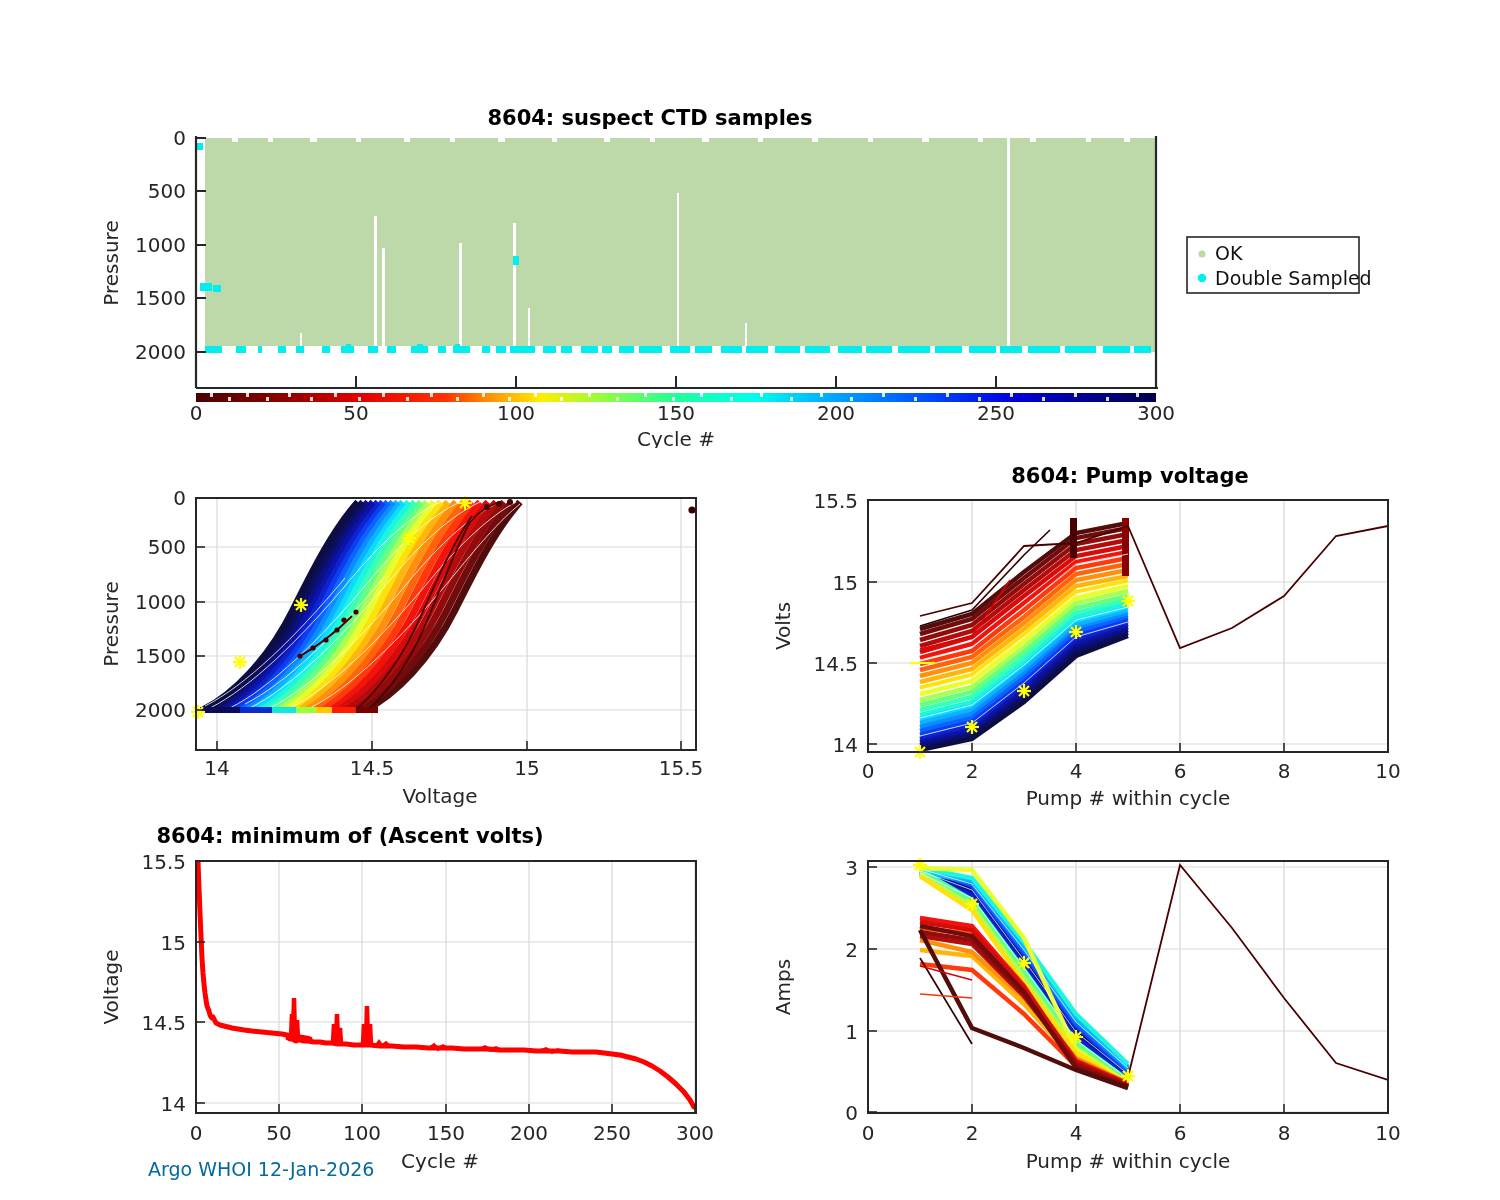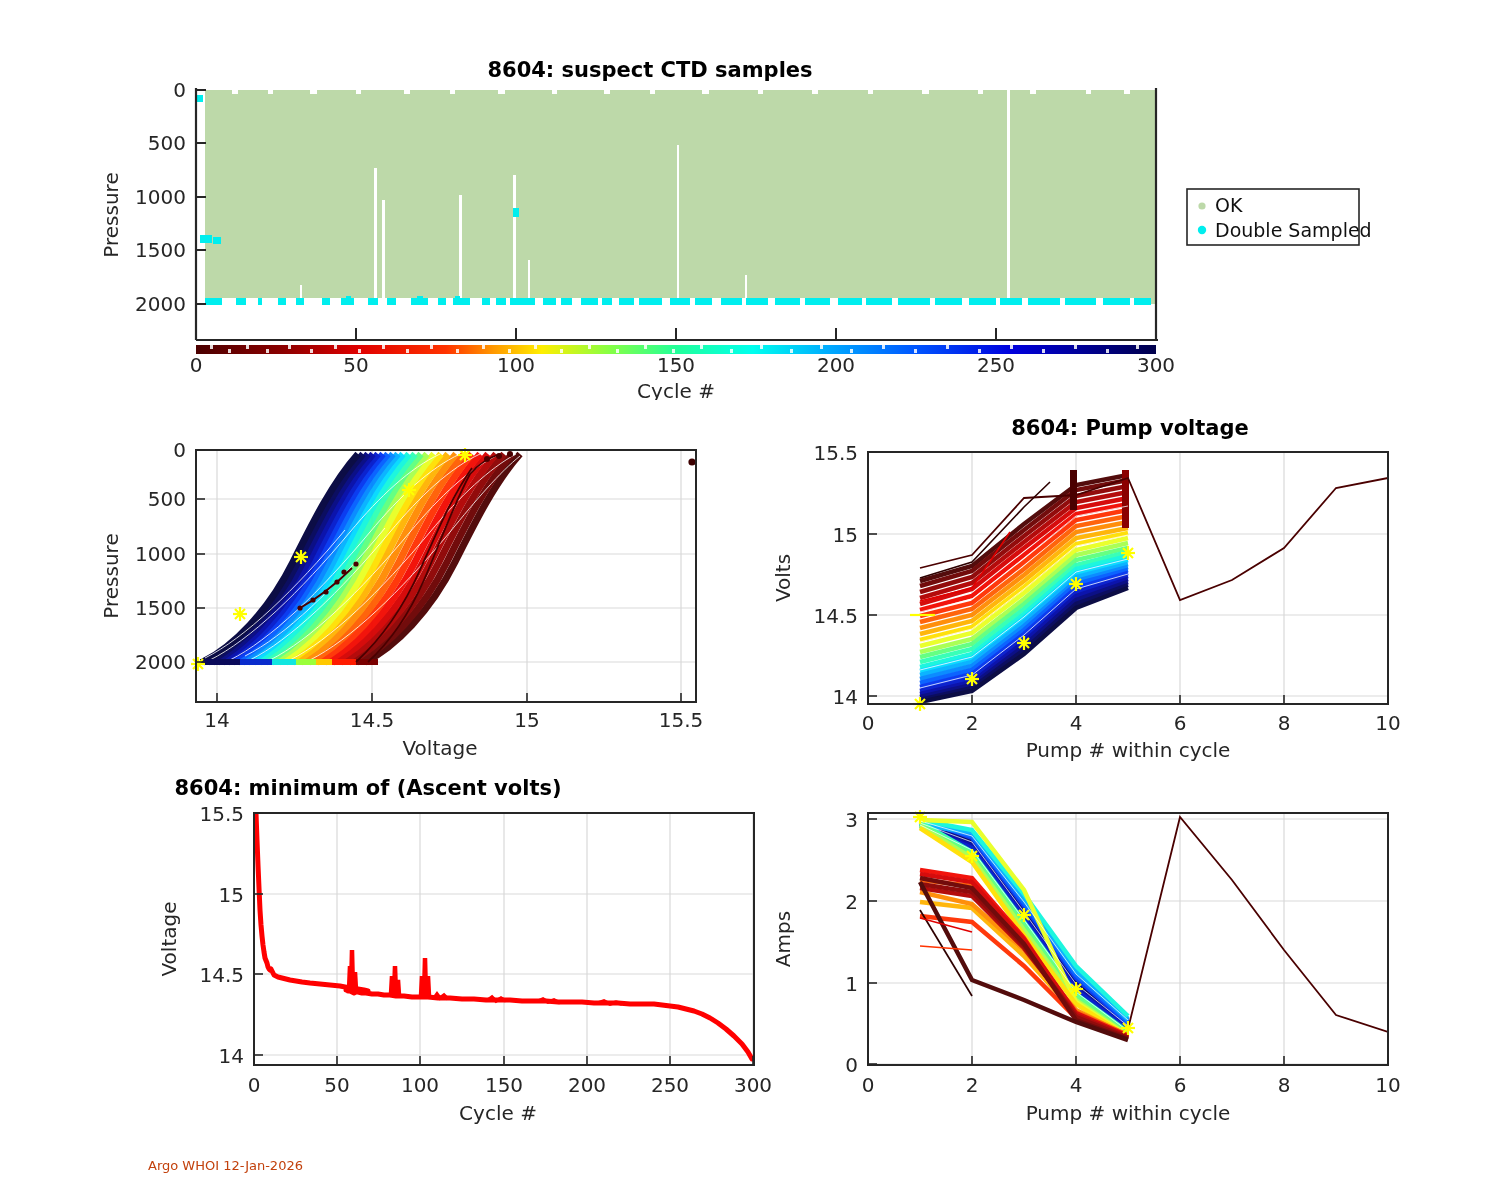--- a/index.html
+++ b/index.html
@@ -2,30 +2,30 @@
 <html><head>
 <meta charset="utf-8">
 <style>
   html,body{margin:0;padding:0;}
   body{
     width:1500px;height:1200px;background:#ffffff;
     font-family:"DejaVu Sans","Liberation Sans",sans-serif;
     position:relative;overflow:hidden;
   }
   .figure{position:absolute;left:0;top:0;width:1500px;height:1200px;}
-  .panel{position:absolute;}
+  .panel{position:absolute;margin-top:48px;}
   .ptitle{
     position:absolute;width:100%;text-align:center;
     font-weight:bold;font-size:21px;color:#000;
     white-space:nowrap;
   }
   svg{display:block;}
   .footer{
     position:absolute;left:148px;top:1158px;
-    font-size:13px;color:#c2410c;
+    font-size:19px;color:#0369a1;
   }
   .axis-label{font-size:20px;fill:#262626;}
   .tick-label{font-size:20px;fill:#262626;}
   .legend-text{font-size:19px;fill:#111;}
 </style>
 </head>
 <body>
 
 <div class="figure">
 
@@ -521,21 +521,21 @@
         <text class="tick-label" x="440" y="318" text-anchor="middle">6</text>
         <text class="tick-label" x="544" y="318" text-anchor="middle">8</text>
         <text class="tick-label" x="648" y="318" text-anchor="middle">10</text>
       </g>
 
       <text class="axis-label" x="388" y="345" text-anchor="middle">Pump # within cycle</text>
       <text class="axis-label" x="0" y="0" transform="translate(50,166) rotate(-90)" text-anchor="middle">Volts</text>
     </svg>
   </div>
 
-  <div class="panel" style="left:18px;top:770px;width:740px;height:360px;padding-left:40px;">
+  <div class="panel" style="left:0;top:770px;width:740px;height:360px;">
     <div class="ptitle" style="left:0;top:6px;width:700px;">8604: minimum of (Ascent volts)</div>
     <svg width="740" height="360" viewBox="0 0 740 360">
       <defs>
           <clipPath id="clipC">
             <rect x="196" y="43" width="500" height="252"></rect>
           </clipPath>
         </defs>
       <rect x="196" y="43" width="500" height="252" fill="#ffffff"></rect>
       <g stroke="#d9d9d9" stroke-width="1.2">
         <line x1="196" y1="43" x2="696" y2="43"></line>

